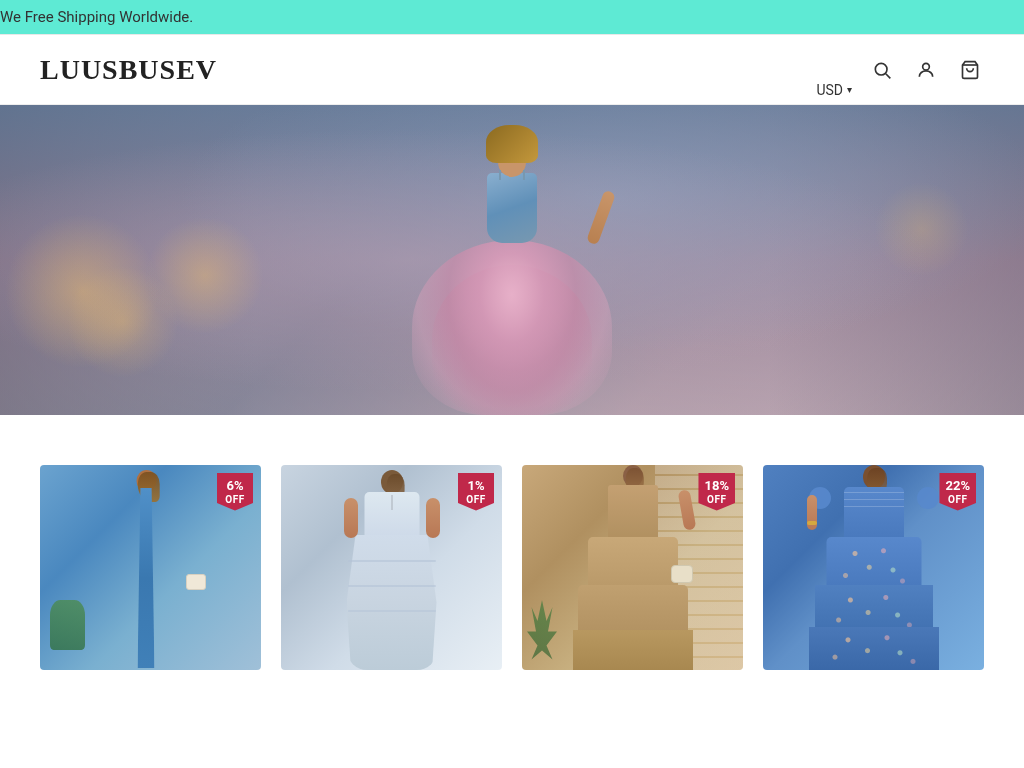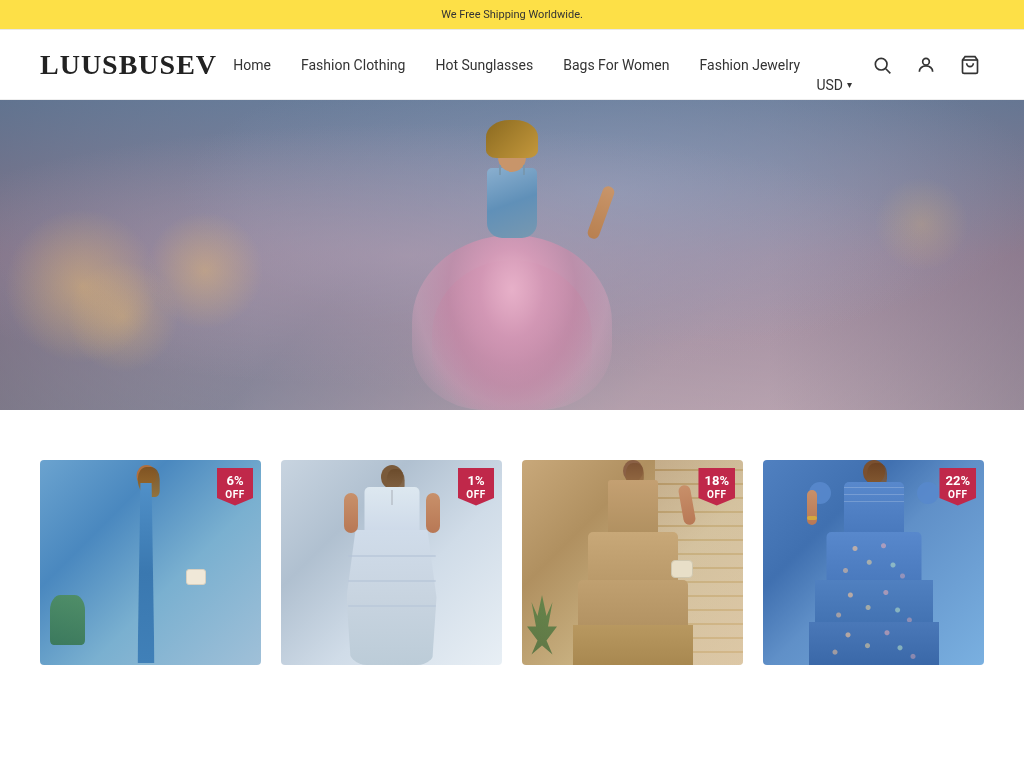--- a/index.html
+++ b/index.html
@@ -10,24 +10,23 @@
     body {
       font-family: -apple-system, BlinkMacSystemFont, 'Segoe UI', Roboto, sans-serif;
       background: #fff;
       width: 1024px;
       min-height: 768px;
       overflow-x: hidden;
     }
 
     
     .announcement-bar {
-      background: #fde047;
-      text-align: center;
+      background: #5eead4;
       padding: 8px 0;
-      font-size: 11px;
+      font-size: 15px;
       color: #333;
       border-bottom: 1px solid #e8e8e8;
     }
 
     
     .header {
       display: flex;
       align-items: center;
       justify-content: space-between;
       padding: 0 40px;
@@ -267,27 +266,20 @@
 </head>
 <body>
 
 <div class="announcement-bar">
   <span>We Free Shipping Worldwide.</span>
 </div>
 
 <header class="header">
   <div class="logo">LUUSBUSEV</div>
 
-  <nav class="nav">
-    <a href="#">Home</a>
-    <a href="#">Fashion Clothing</a>
-    <a href="#">Hot Sunglasses</a>
-    <a href="#">Bags For Women</a>
-    <a href="#">Fashion Jewelry</a>
-  </nav>
 
   <div class="header-right">
     <div class="currency-selector">
       <span>USD</span>
       <span class="arrow">▾</span>
     </div>
     <button class="icon-btn">
       <svg viewBox="0 0 24 24" fill="none" stroke="currentColor" stroke-width="2">
         <circle cx="11" cy="11" r="7"></circle>
         <line x1="16.5" y1="16.5" x2="22" y2="22"></line>

